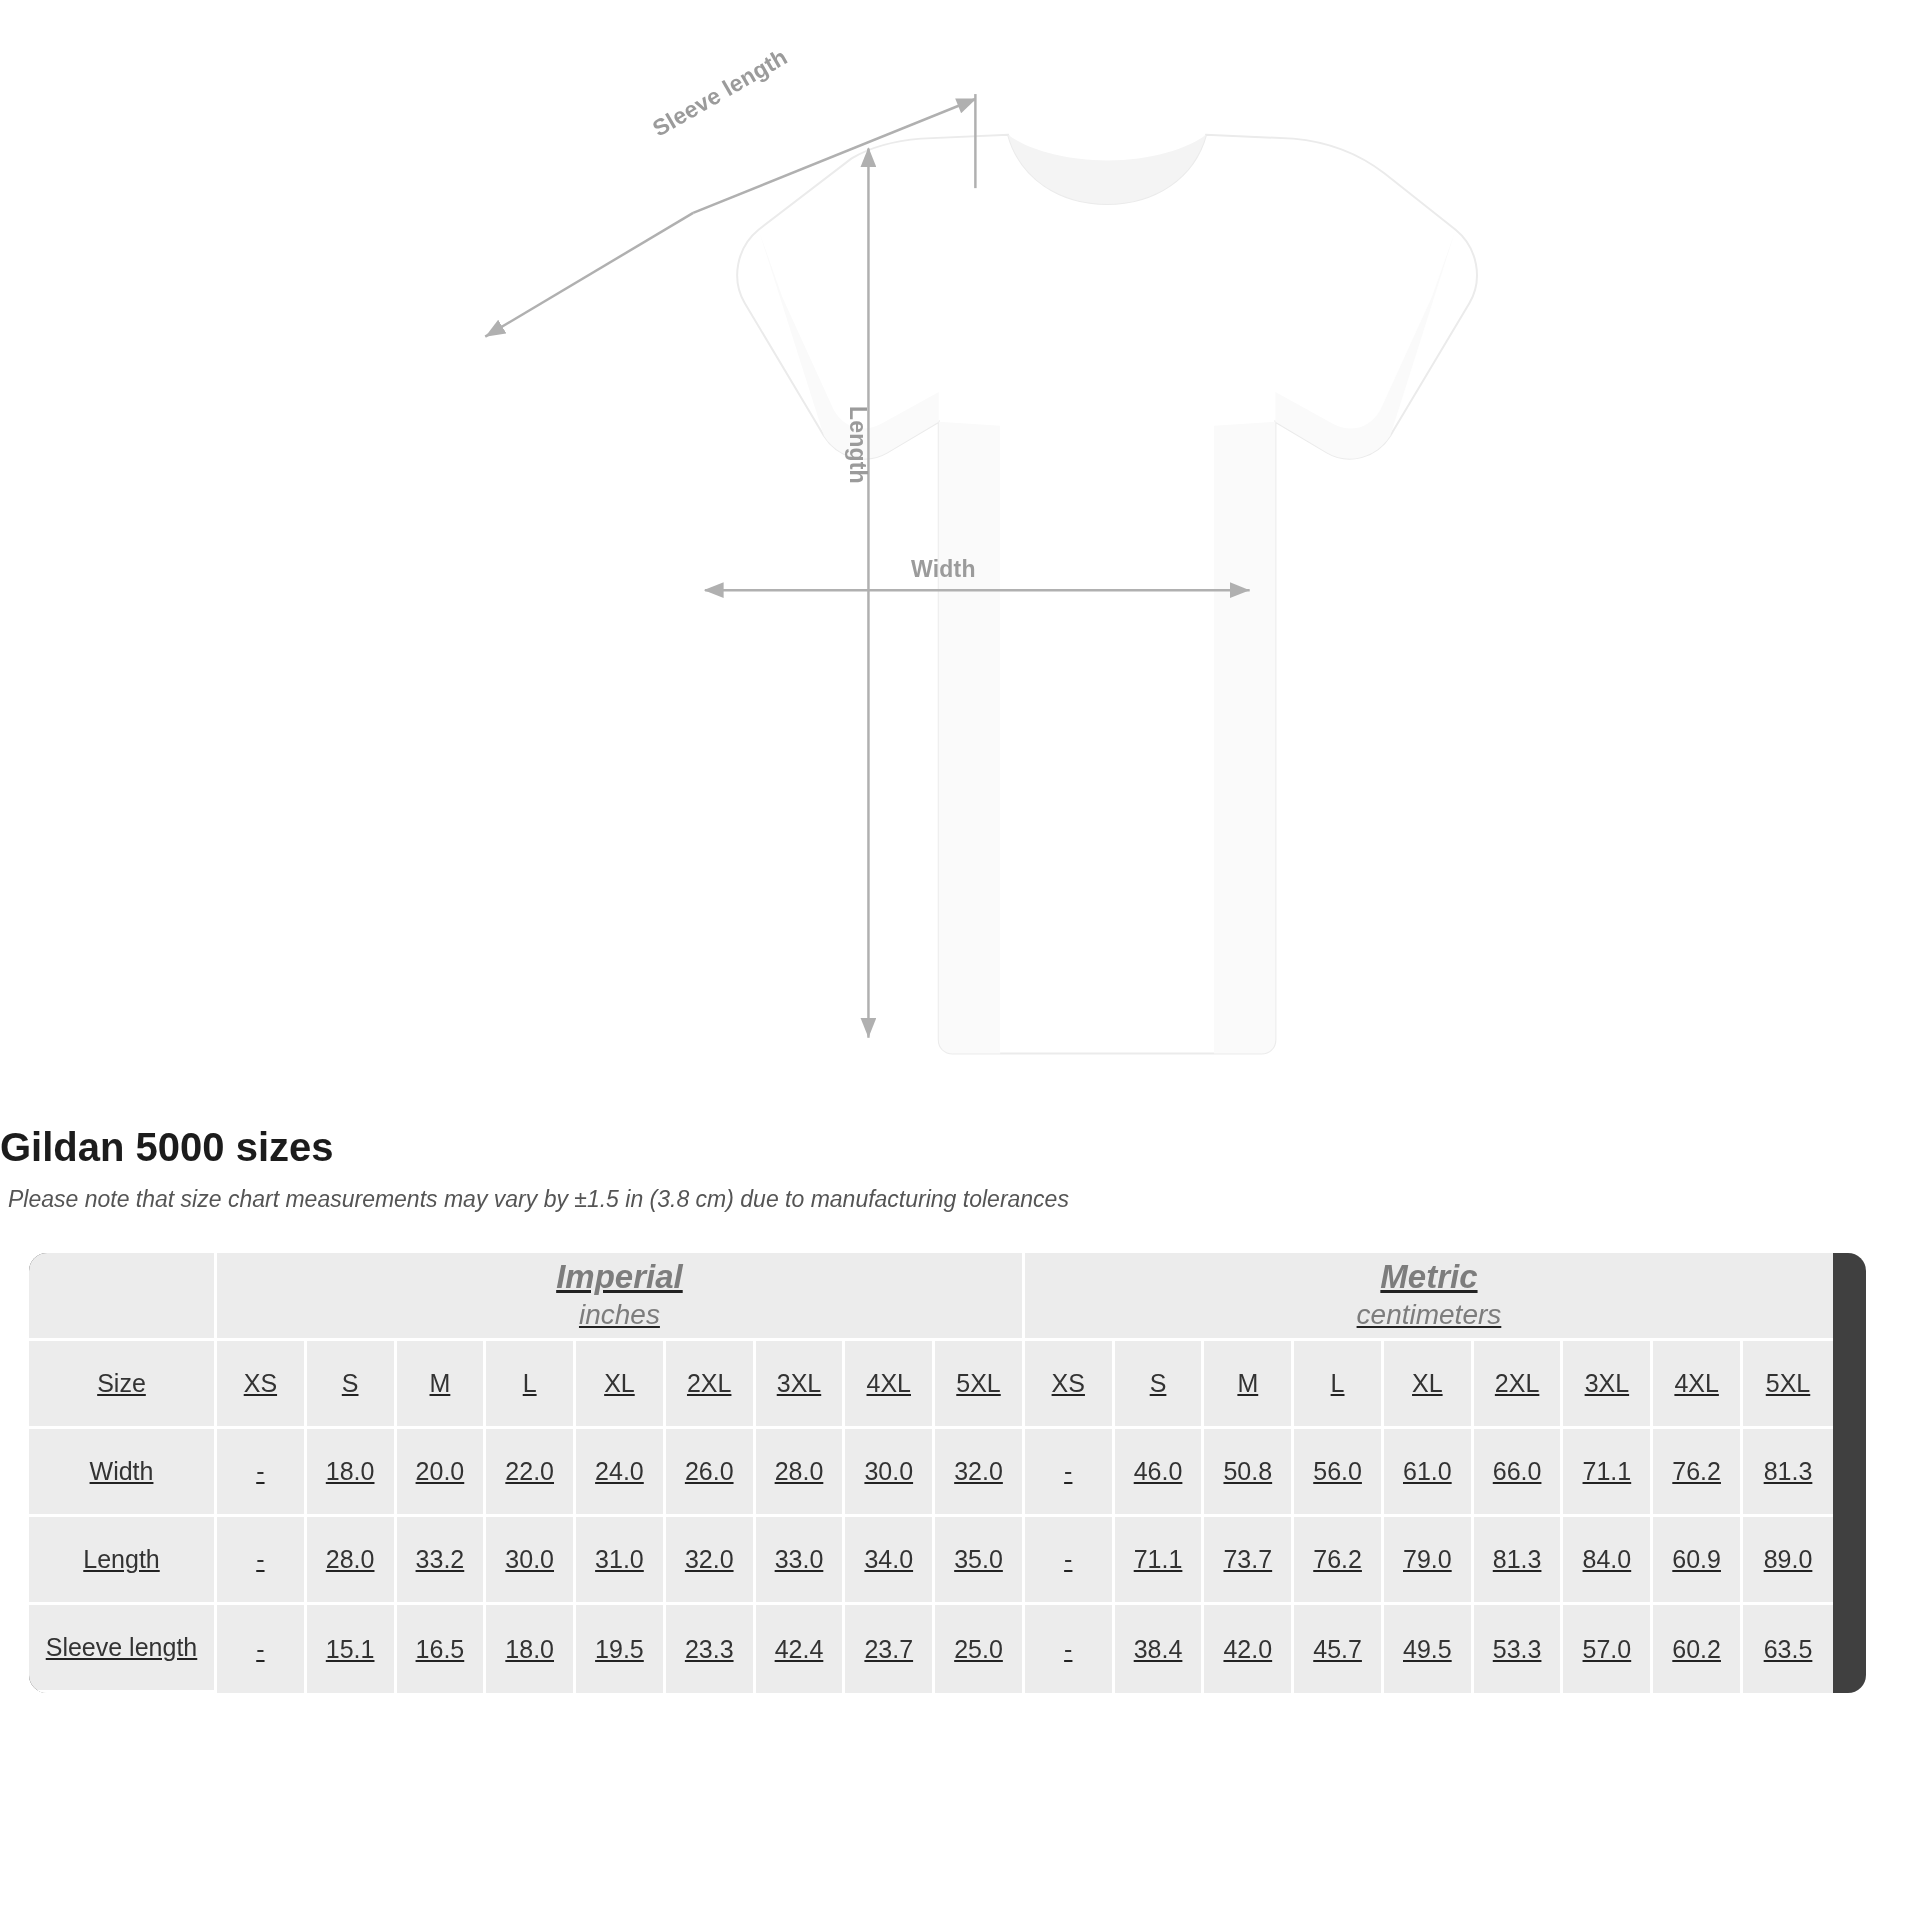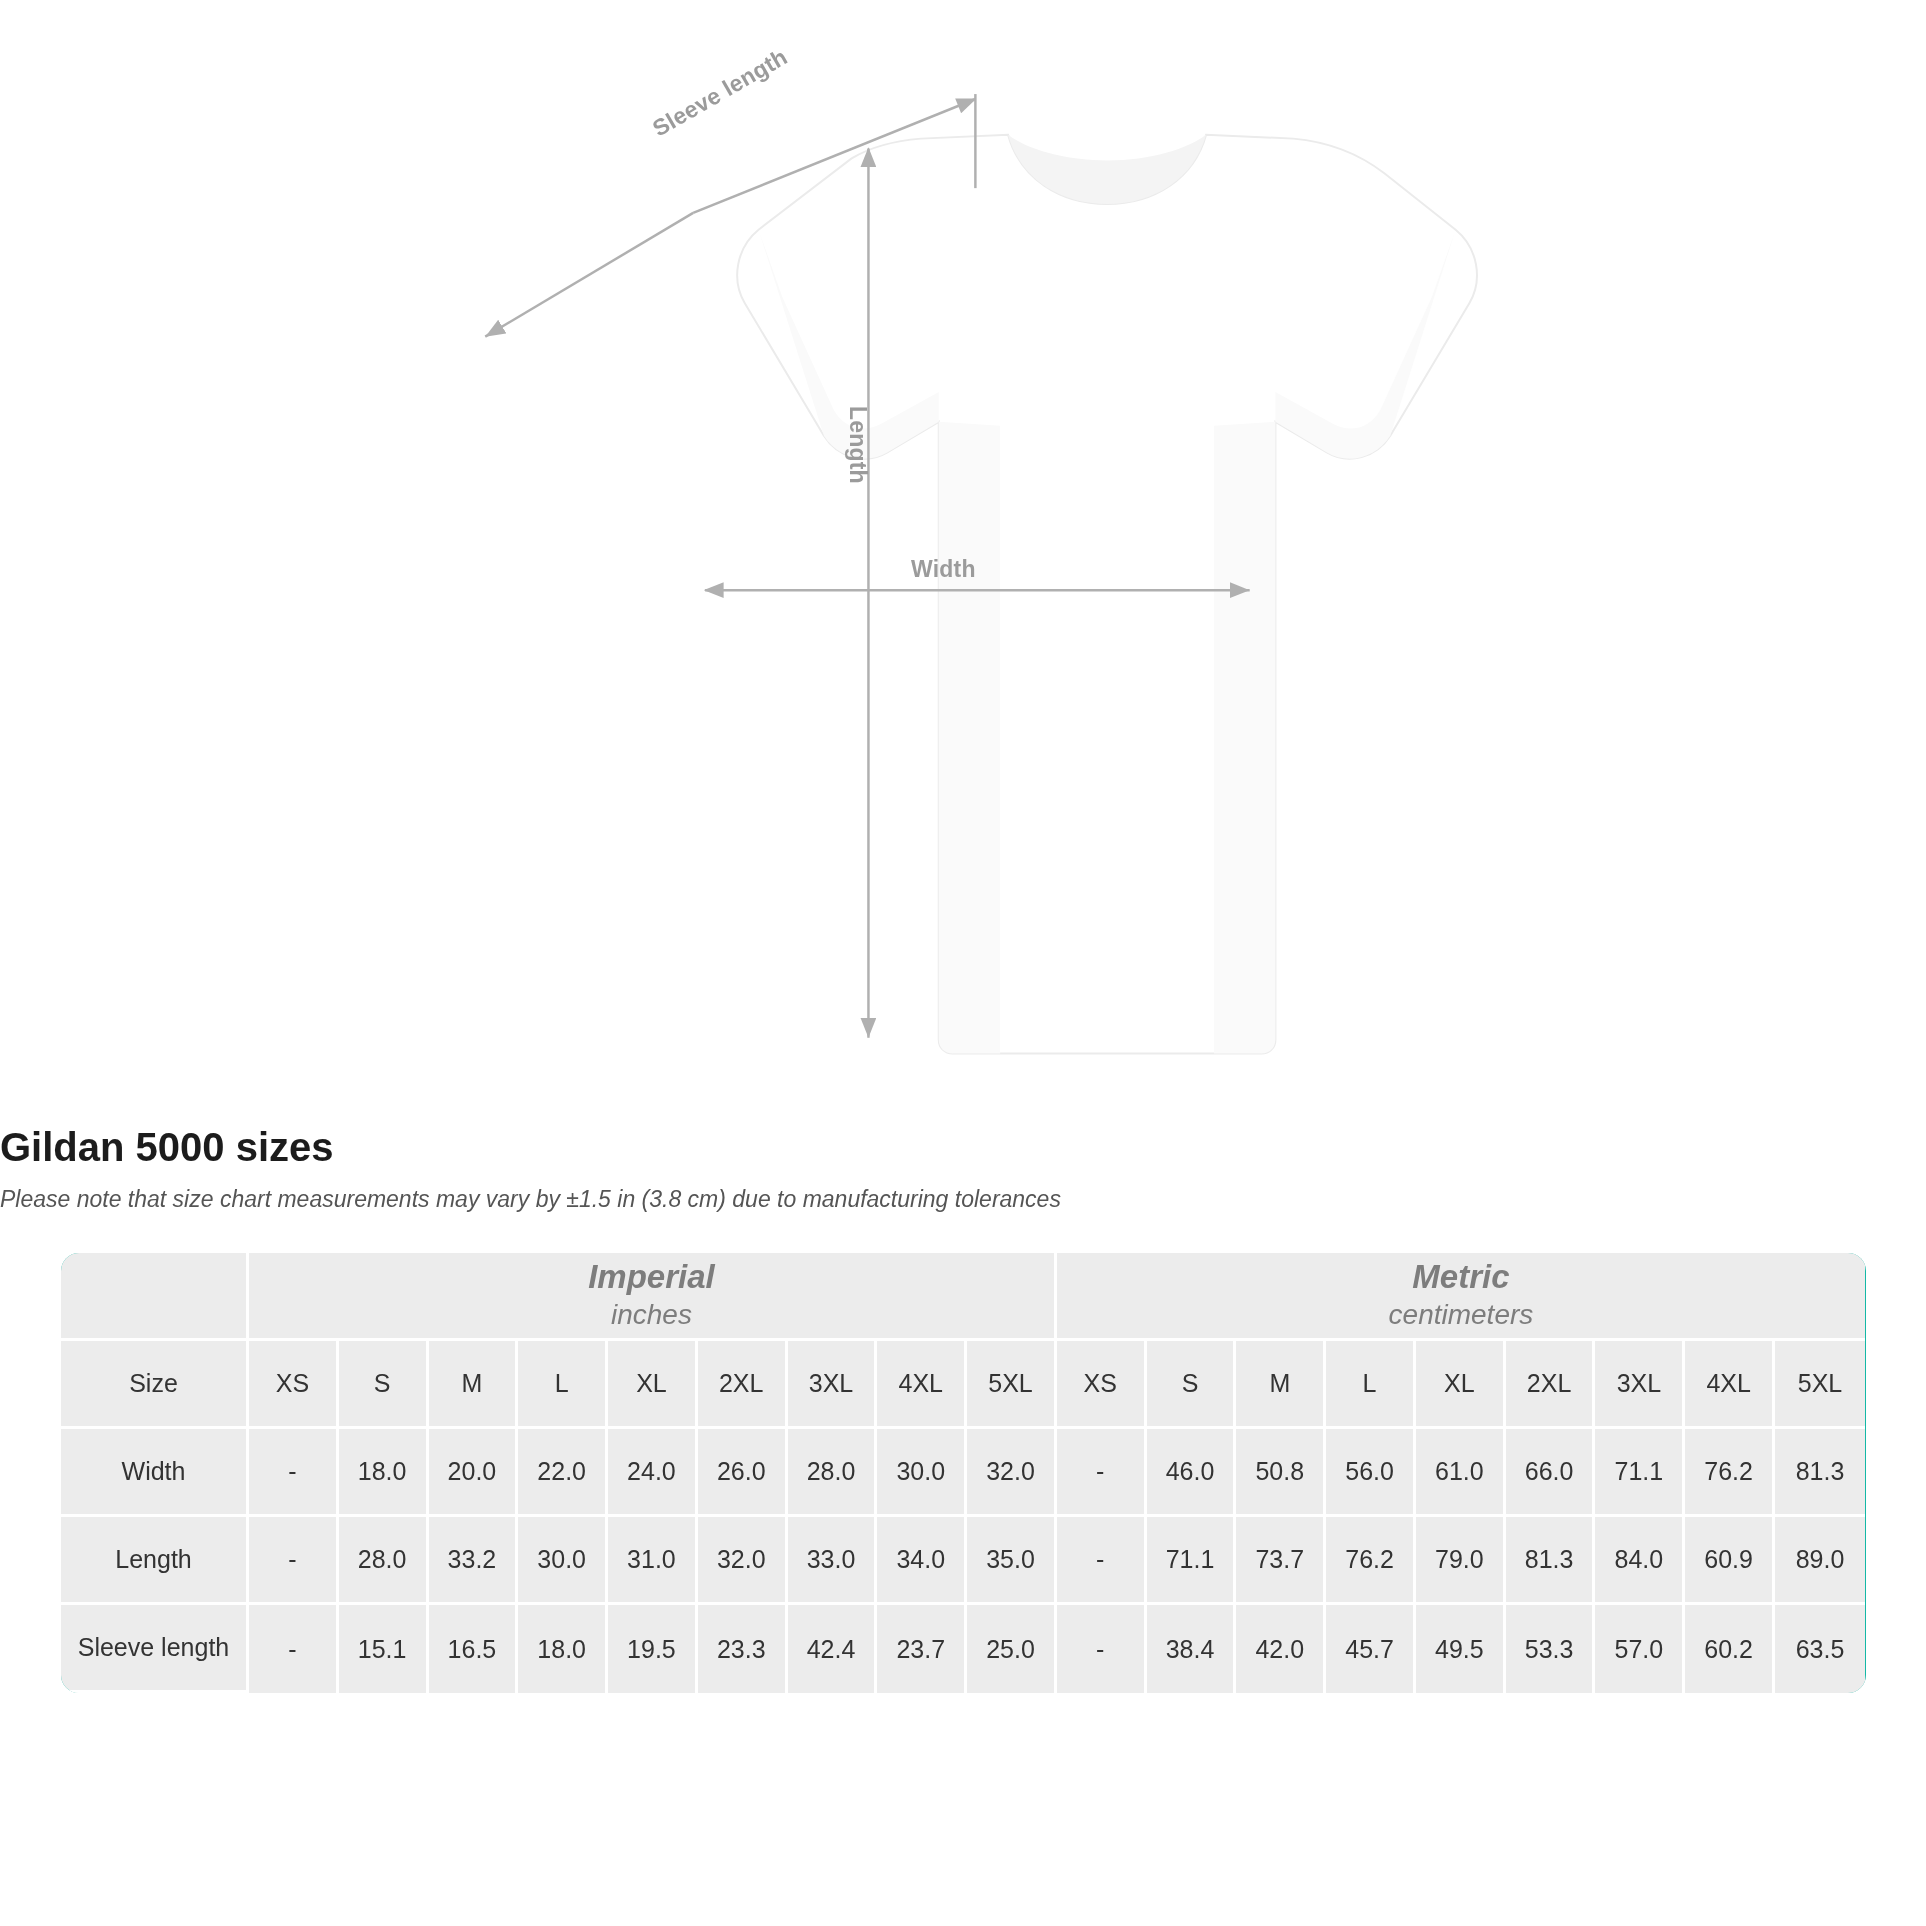--- a/index.html
+++ b/index.html
@@ -64,29 +64,30 @@
   .chart-title {
     font-size: 40px;
     font-weight: bold;
     color: #1c1c1c;
     margin: 0 0 16px 0;
   }
   .chart-note {
     font-size: 23px;
     font-style: italic;
     color: #555555;
-    margin: 0;
+    margin: 8px;
   }
 
   
   .table-wrap {
-    margin: 40px 61px 0 61px;
+    margin: 40px 61px 0 29px;
     border-radius: 18px;
     overflow: hidden;
-    background: #14b8a6;
+    background: #404040;
+    text-decoration: underline;
   }
   table.size-table {
     border-collapse: separate;
     border-spacing: 0;
     width: 1804px;
     table-layout: fixed;
   }
   table.size-table td, table.size-table th {
     background: #ececec;
     border-right: 3px solid #ffffff;

